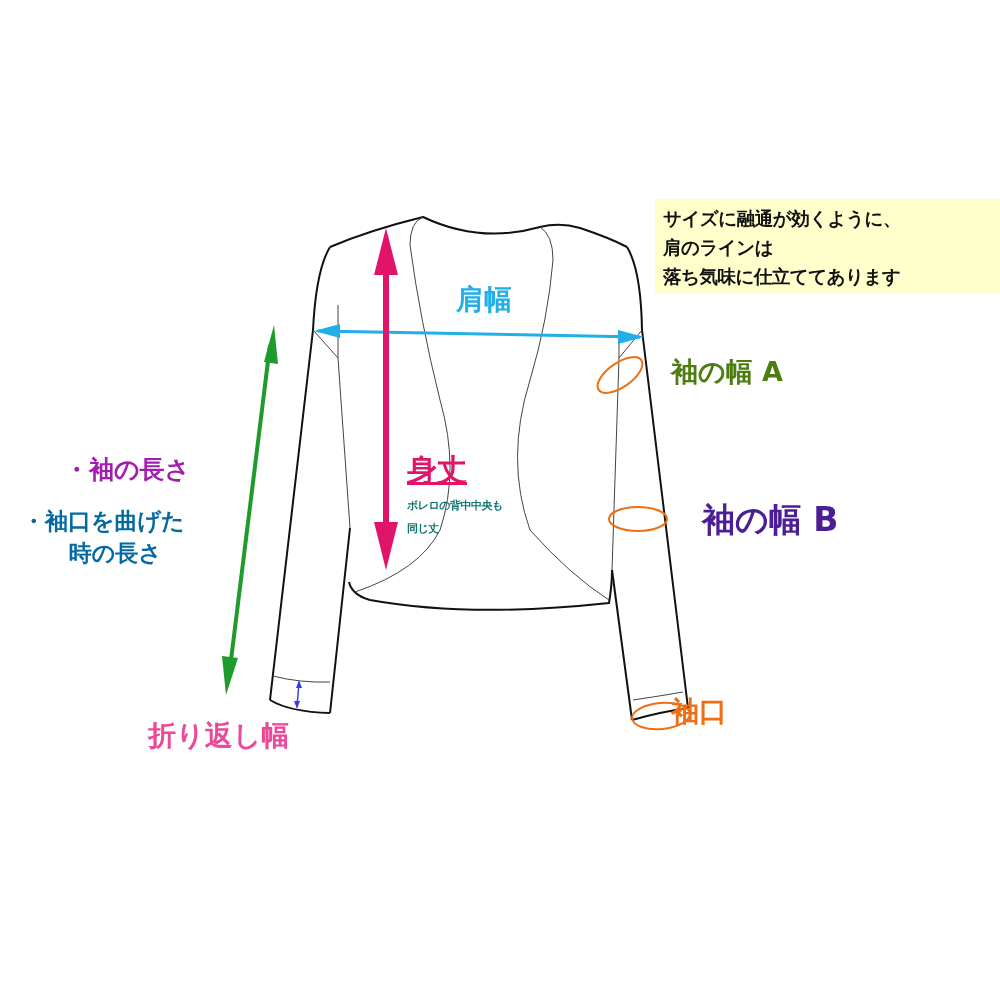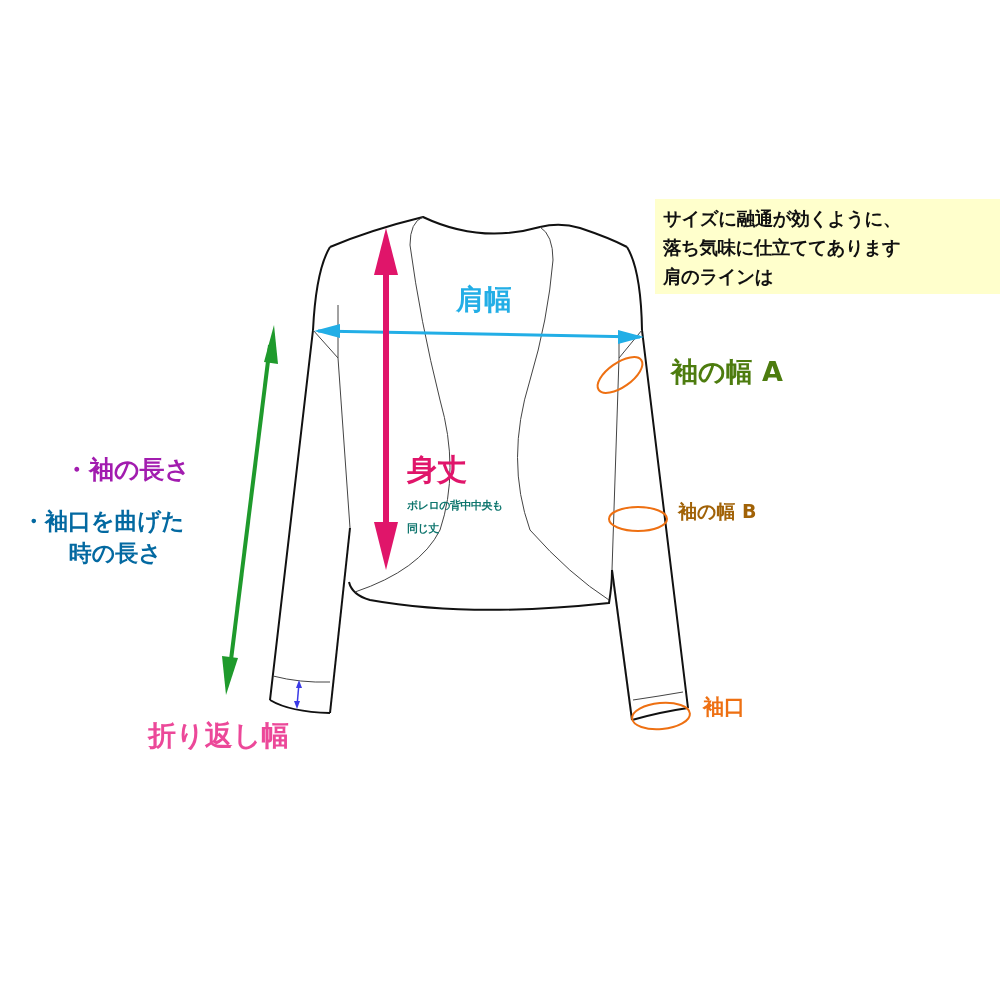--- a/index.html
+++ b/index.html
@@ -4,25 +4,25 @@
 <style>
   html, body { margin:0; padding:0; background:#ffffff; }
   body { width:1000px; height:1000px; position:relative; overflow:hidden;
          font-family:"DejaVu Sans", sans-serif; font-weight:bold; }
   .drawing { position:absolute; left:0; top:0; width:1000px; height:1000px; }
   .lbl { position:absolute; white-space:nowrap; font-weight:bold; line-height:1.2; }
   .note-box { position:absolute; left:655px; top:199px; width:348px; height:95px;
               background:#ffffcc; box-sizing:border-box; padding:5px 8px; }
   .note-line { display:block; font-size:18.5px; color:#111; line-height:29px; letter-spacing:-0.5px; }
   .shoulder { left:456px; top:283px; font-size:28px; color:#22aee6; }
-  .body-len { left:407px; top:452px; font-size:30px; color:#e0156a; }
+  .body-len { left:407px; top:452px; font-size:30px; color:#e0156a;text-decoration:underline; }
   .body-sub { left:407px; top:494px; font-size:11px; color:#0f766e; line-height:23px; letter-spacing:-0.5px;}
   .sleeve-a { left:671px; top:356px; font-size:27px; color:#4d7c0f; }
-  .sleeve-b { left:678px; top:500px; font-size:19px; color:#a16207; }
-  .cuff { left:703px; top:695px; font-size:21px; color:#ee7012; }
+  .sleeve-b { left:702px; top:500px; font-size:33px; color:#4c1d95; }
+  .cuff { left:671px; top:695px; font-size:28px; color:#ee7012; }
   .green-1 { left:64px; top:455px; font-size:25px; color:#a21caf; }
   .green-2 { left:22px; top:505px; font-size:23px; color:#0369a1; line-height:32px; }
   .fold { left:148px; top:719px; font-size:28px; color:#ec4899; }
 </style>
 </head>
 <body>
 
 <svg class="drawing" viewBox="0 0 1000 1000" xmlns="http://www.w3.org/2000/svg">
   <defs>
     <marker id="arrBlue" markerWidth="10" markerHeight="8" refX="9" refY="4" orient="auto" markerUnits="userSpaceOnUse">
@@ -92,22 +92,22 @@
 
   <g fill="none" stroke="#ee7012" stroke-width="2">
     <ellipse cx="620" cy="375" rx="26" ry="12" transform="rotate(-35 620 375)"></ellipse>
     <ellipse cx="638" cy="519" rx="29" ry="12"></ellipse>
     <ellipse cx="661" cy="716" rx="29" ry="13" transform="rotate(-5 661 716)"></ellipse>
   </g>
 </svg>
 
 <div class="note-box">
   <span class="note-line">サイズに融通が効くように、</span>
+  <span class="note-line">肩のラインは</span>
   <span class="note-line">落ち気味に仕立ててあります</span>
-  <span class="note-line">肩のラインは</span>
 </div>
 
 <div class="lbl shoulder">肩幅</div>
 <div class="lbl body-len">身丈</div>
 <div class="lbl body-sub">
   <div>ボレロの背中中央も</div>
   <div>同じ丈</div>
 </div>
 <div class="lbl sleeve-a">袖の幅 A</div>
 <div class="lbl sleeve-b">袖の幅 B</div>

